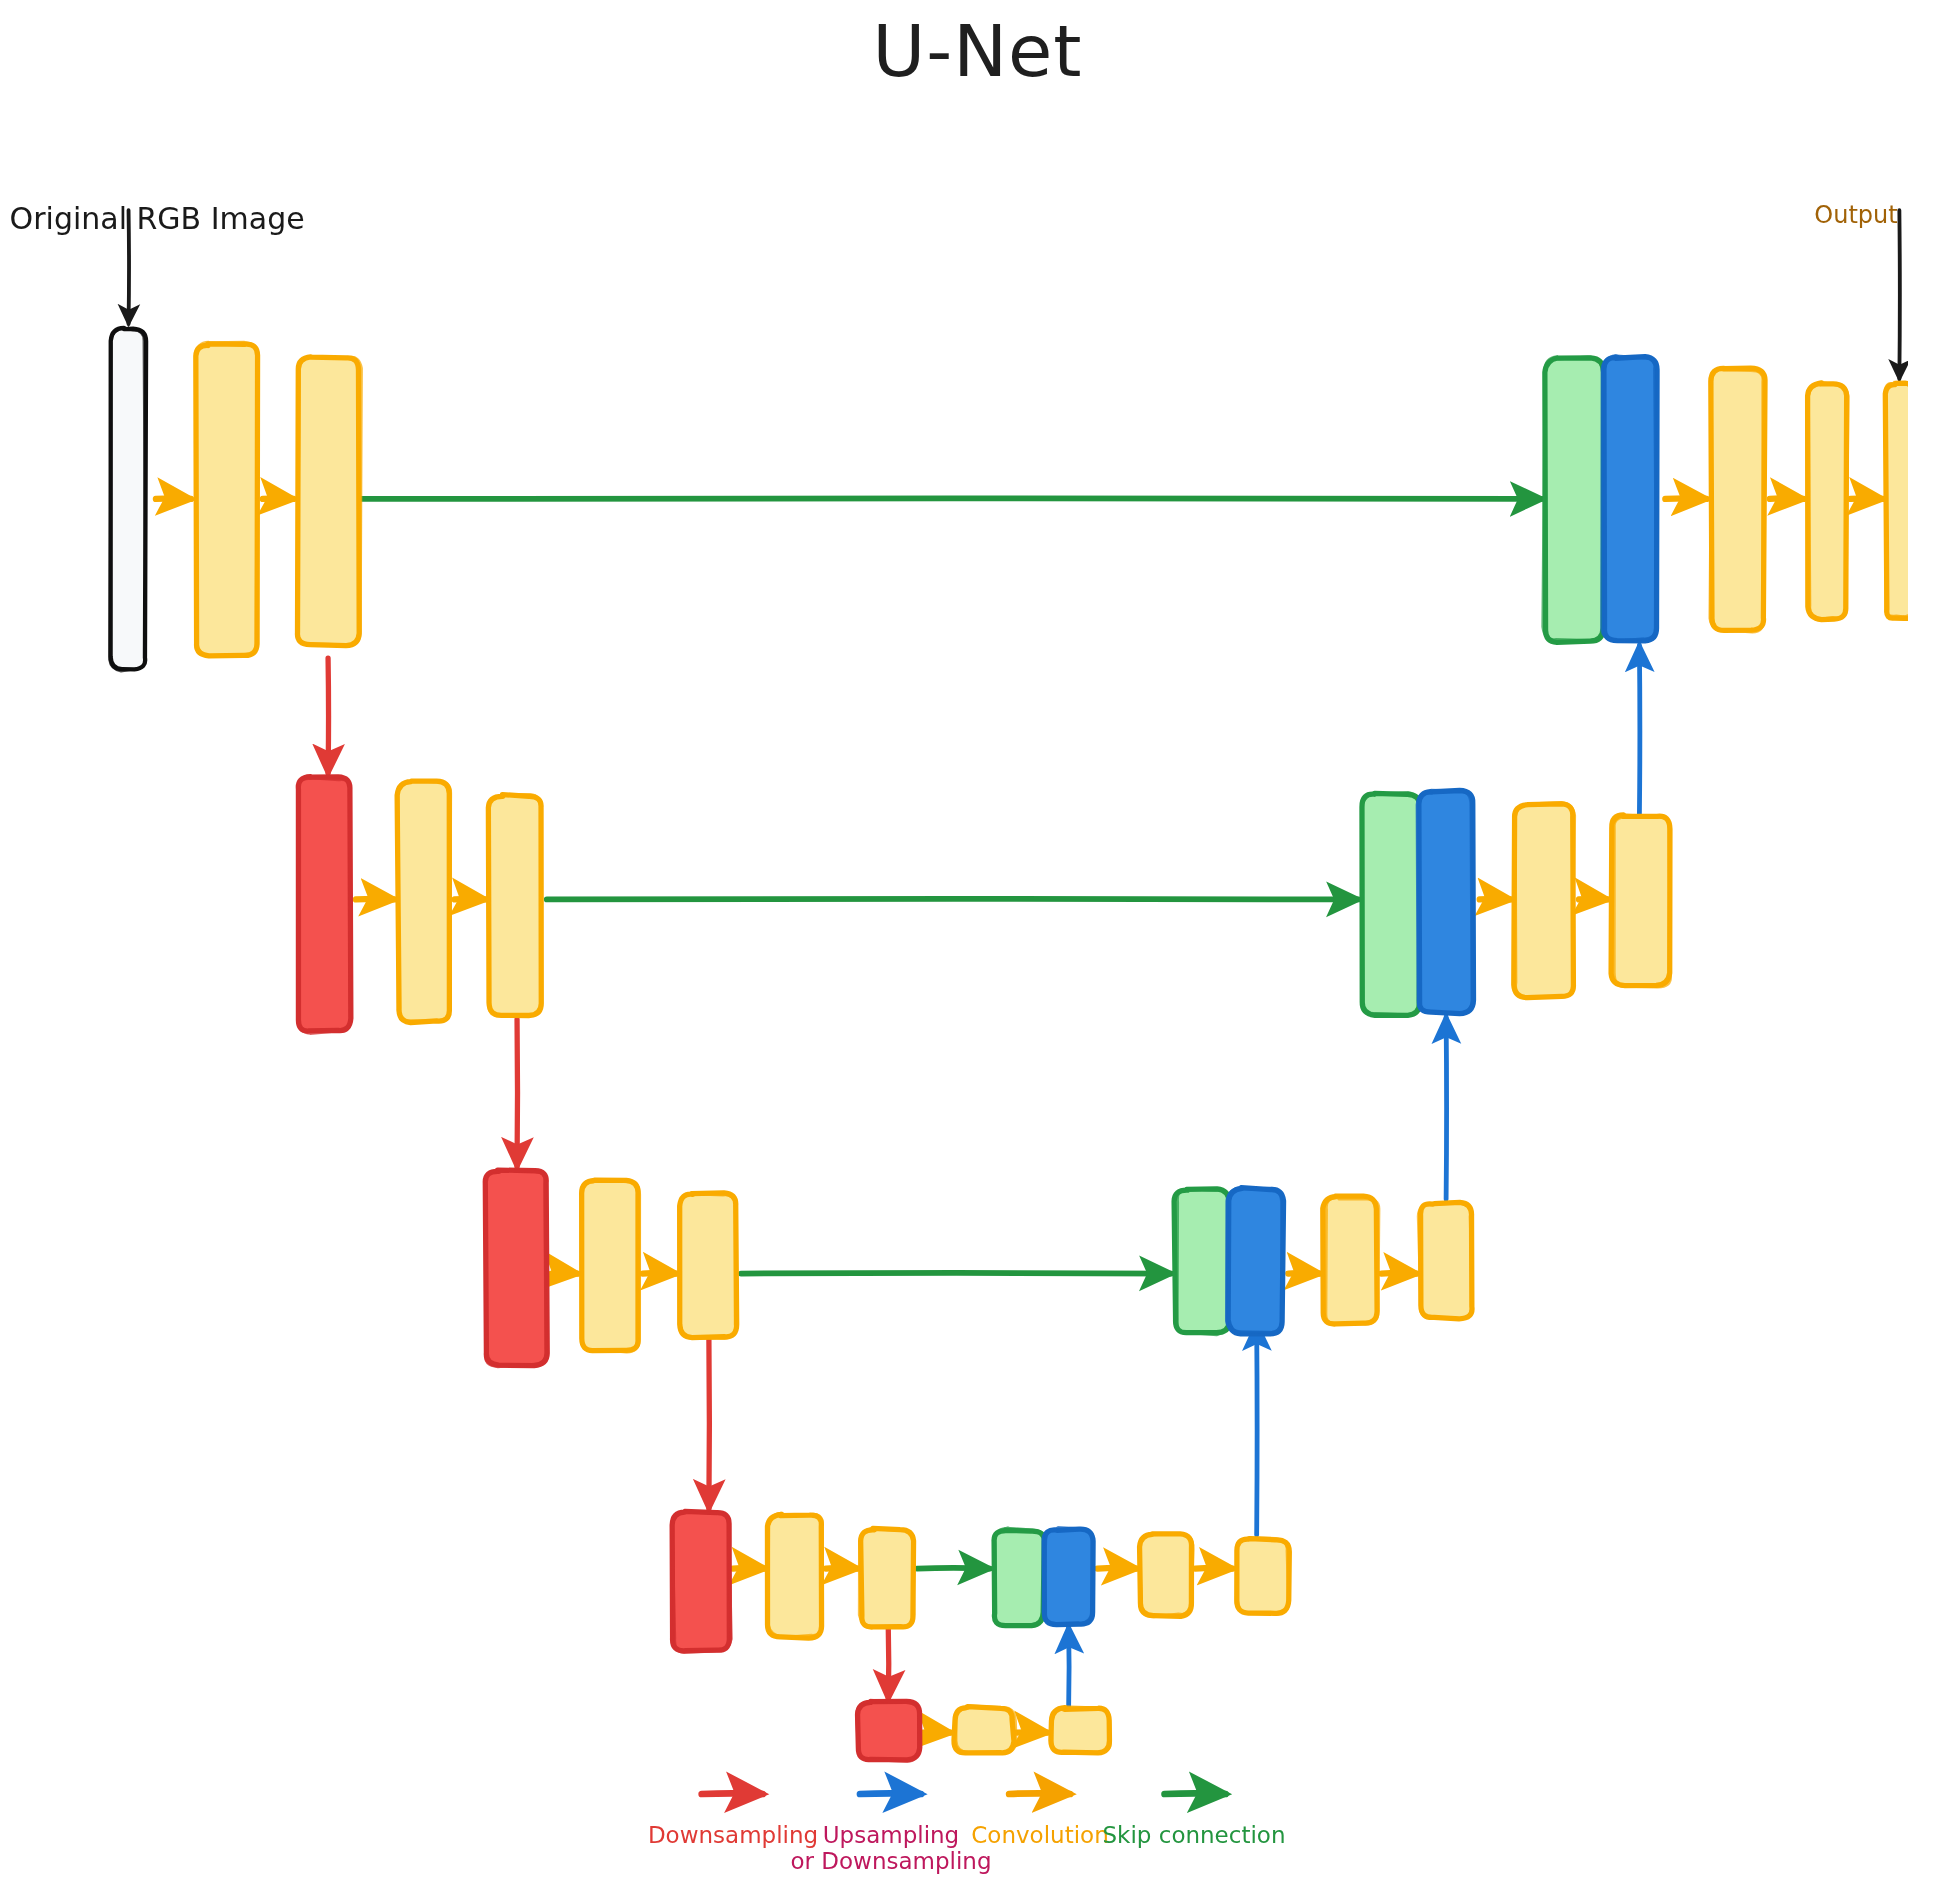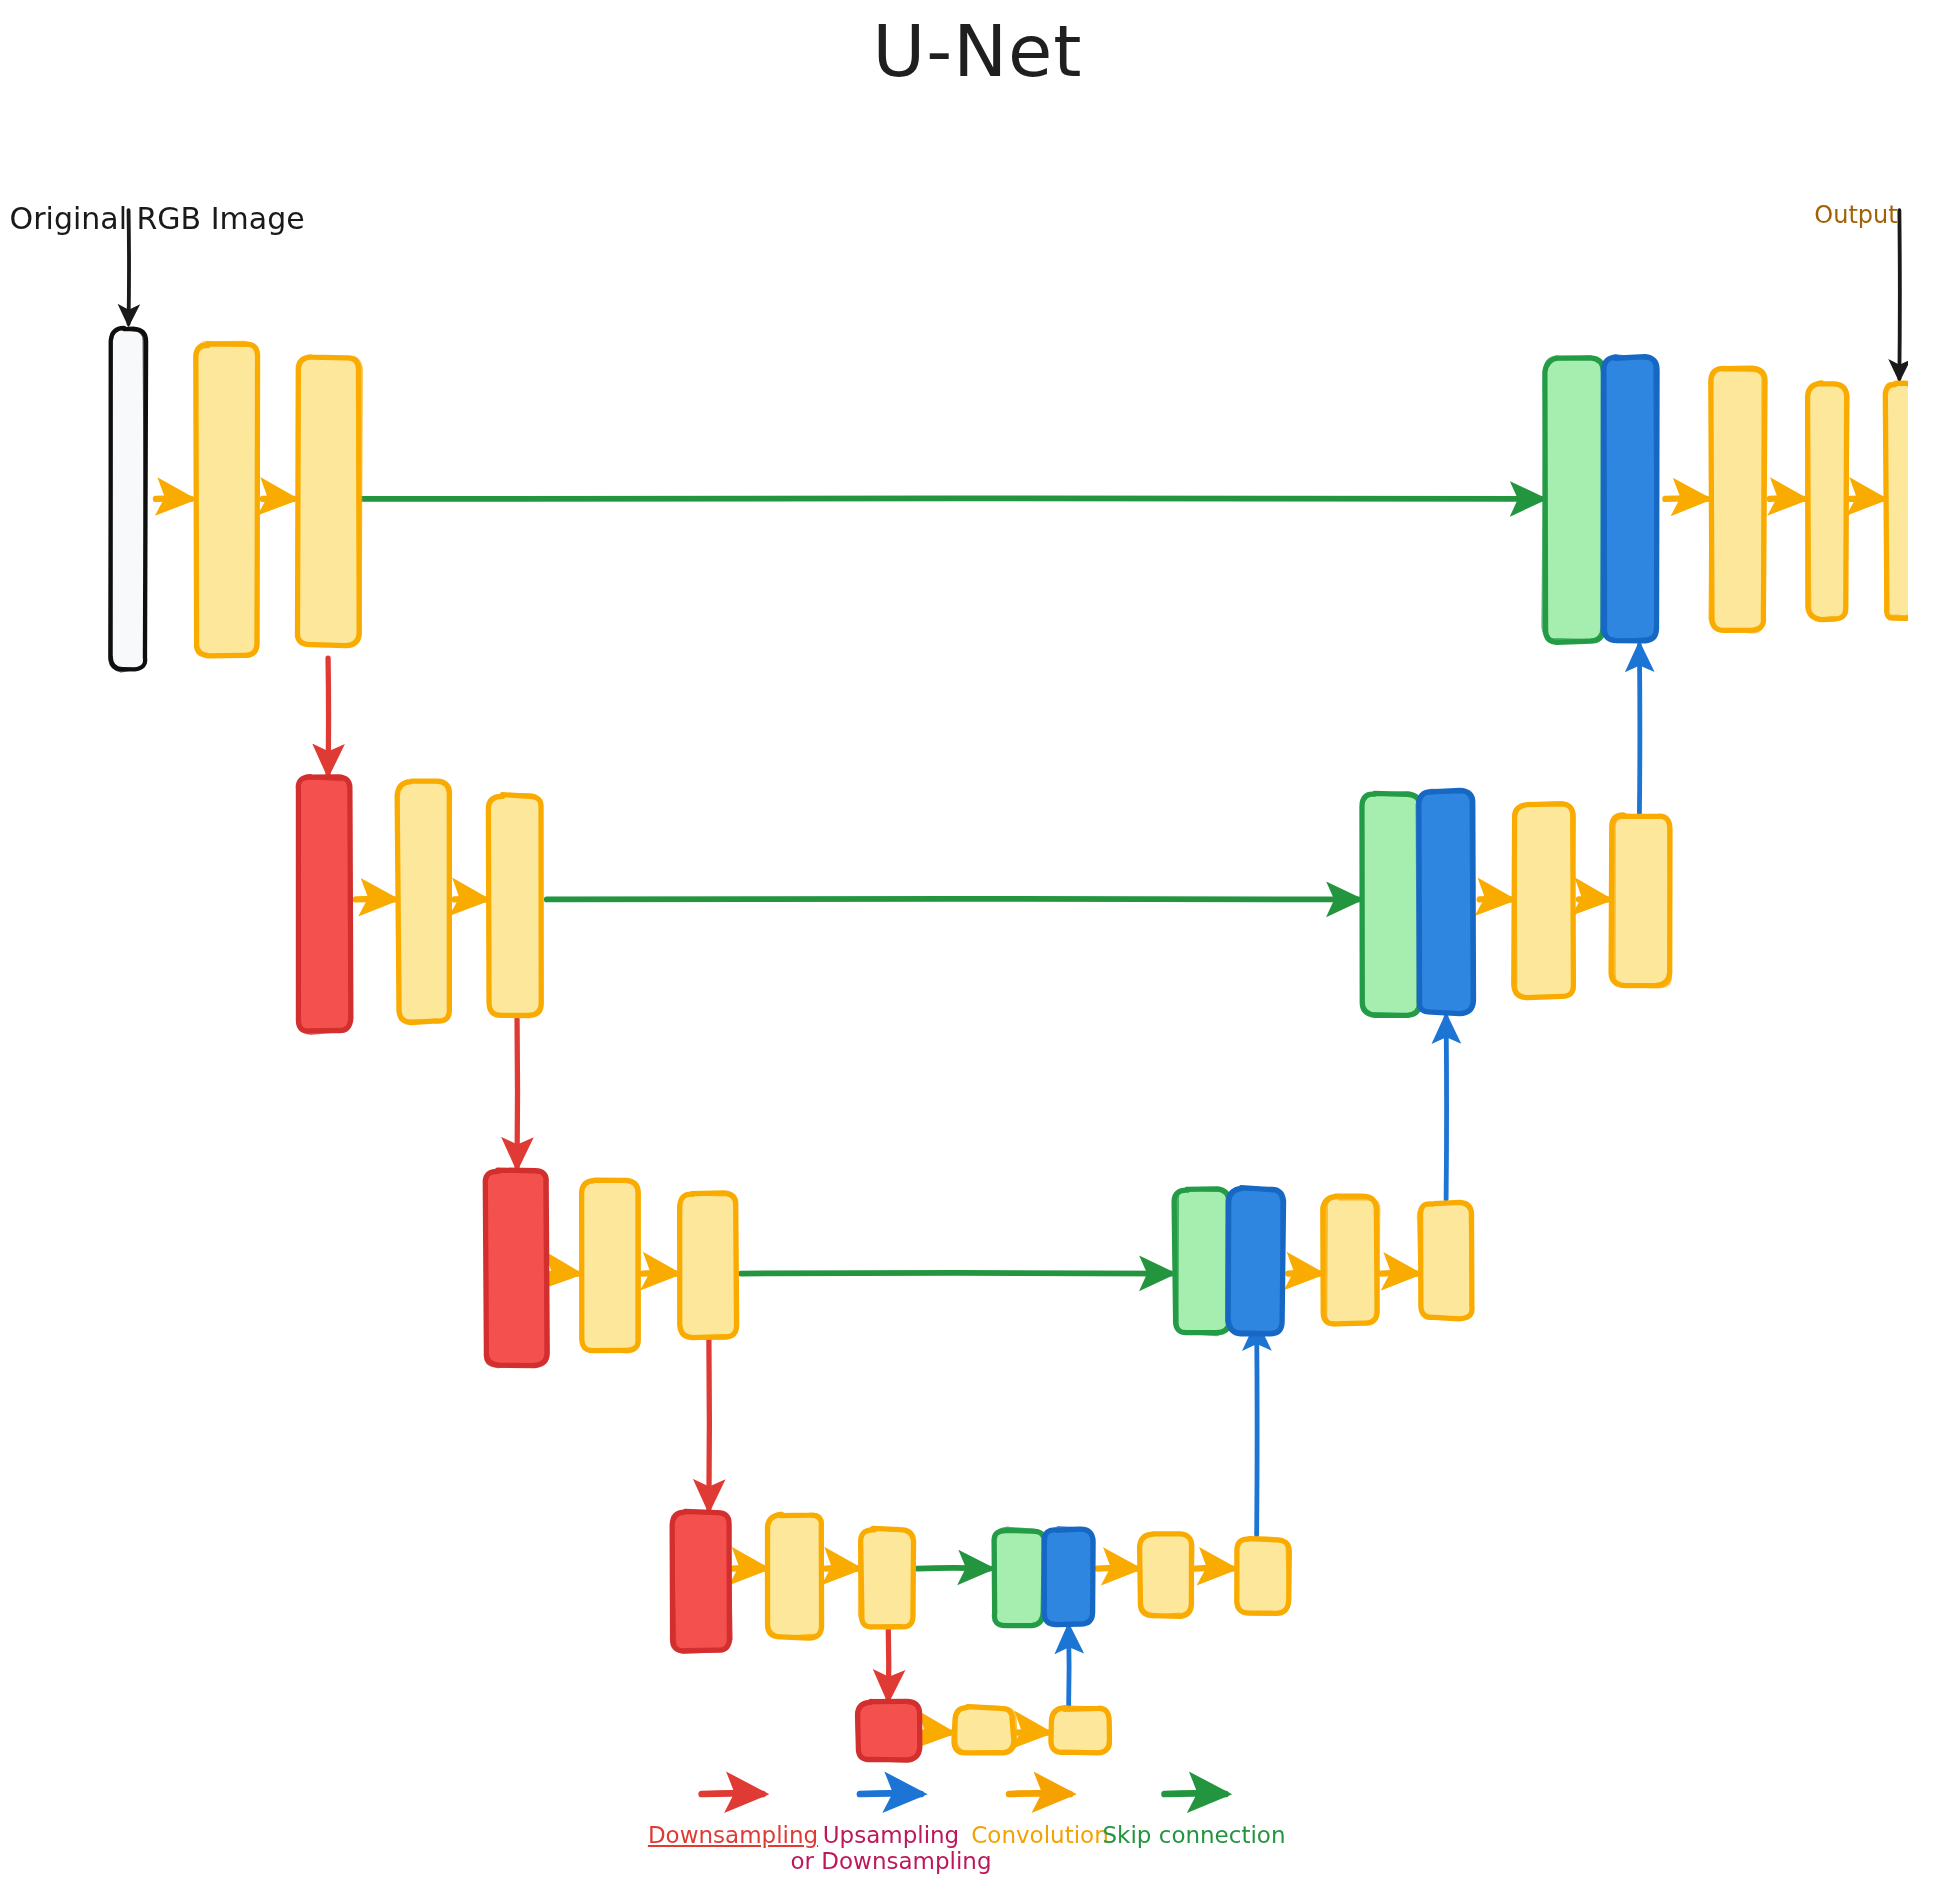--- a/index.html
+++ b/index.html
@@ -325,20 +325,20 @@
           <path d="M 2428 3740 Q 2491.5 3737 2555 3740" fill="none" stroke="#23953F" stroke-width="14" stroke-linecap="round" marker-end="url(#lm3)"></path>
         </g>
       </g>
   </svg>
 
   <div class="txt" id="title">U-Net</div>
   <div class="txt" id="lbl-input">Original RGB Image</div>
   <div class="txt" id="lbl-output">Output</div>
 
   <div id="legend-labels">
-      <div class="txt legend-label lg0" style="left: 733px; top: 1823px; text-decoration: underline;"><div>Downsampling</div></div>
+      <div class="txt legend-label lg0" style="left: 733px; top: 1823px;"><div>Downsampling</div></div>
       <div class="txt legend-label lg1" style="left: 891px; top: 1823px;"><div>Upsampling</div><div>or Downsampling</div></div>
       <div class="txt legend-label lg2" style="left: 1040px; top: 1823px;"><div>Convolution</div></div>
       <div class="txt legend-label lg3" style="left: 1194px; top: 1823px;"><div>Skip connection</div></div>
     </div>
 
 </div>
 
 
 </body></html>

